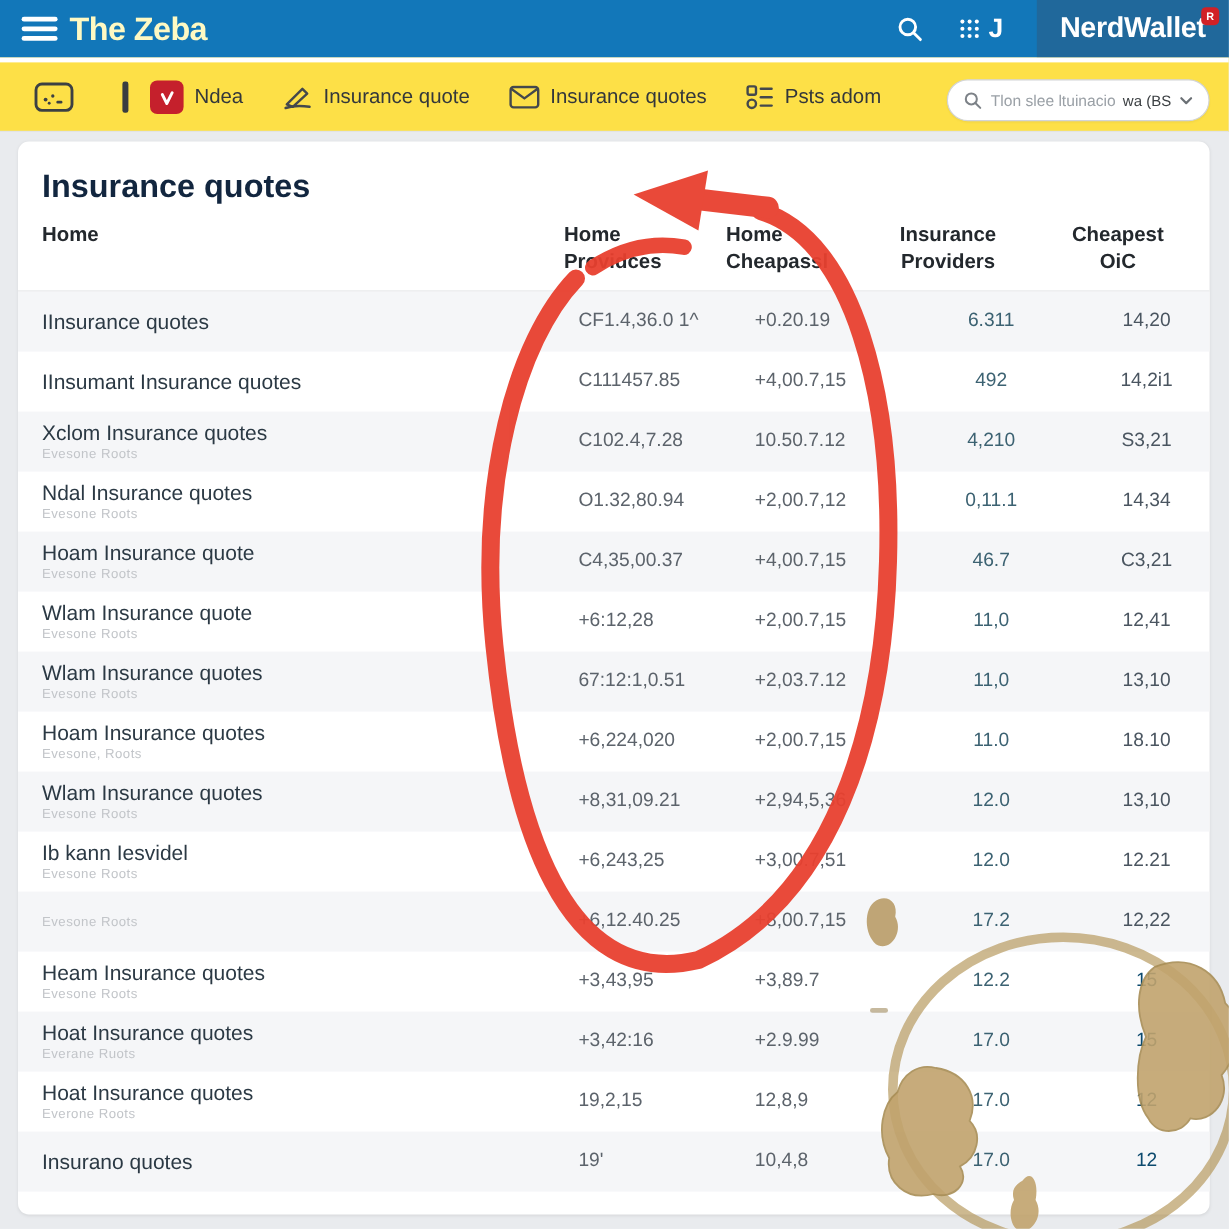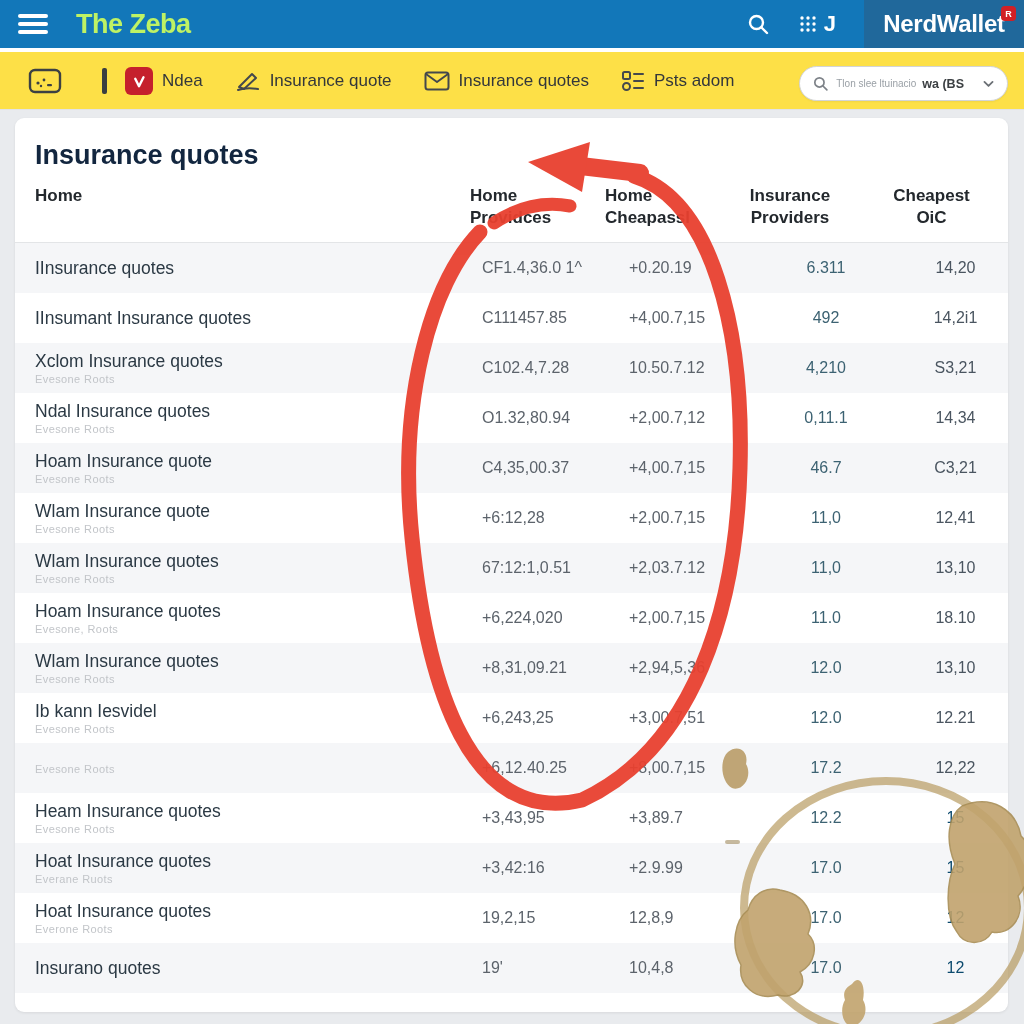--- a/index.html
+++ b/index.html
@@ -3,41 +3,41 @@
 <meta charset="utf-8">
 <style>
   * { margin:0; padding:0; box-sizing:border-box; }
   html,body { width:1024px; height:1024px; overflow:hidden;
     font-family:"Liberation Sans","DejaVu Sans",sans-serif; background:#e9ebee; }
 
   
   .topbar { position:relative; height:48px; background:#1277b9; display:flex; align-items:center; }
   .hamburger { margin-left:18px; width:30px; cursor:pointer; }
   .hamburger span { display:block; height:3.5px; background:#fff; border-radius:2px; margin:4.5px 0; }
-  .brand { margin-left:28px; color:#bef264; font-size:27px; font-weight:700; letter-spacing:-0.5px; }
+  .brand { margin-left:10px; color:#fef9c3; font-size:27px; font-weight:700; letter-spacing:-0.5px; }
   .topbar-right { position:absolute; right:0; top:0; height:48px; display:flex; align-items:center; }
   .tb-icon { margin-right:28px; display:flex; align-items:center; cursor:pointer; }
   .grid-j { display:flex; align-items:center; gap:4px; color:#fff; font-weight:700; font-size:22px; }
   .nw-block { width:160px; height:48px; background:#20689b; display:flex; align-items:center; justify-content:center; position:relative; }
   .nw-text { color:#fff; font-size:24px; font-weight:700; letter-spacing:-0.3px; }
   .nw-badge { position:absolute; top:6px; right:8px; width:15px; height:15px; background:#d12026;
     border-radius:4px; color:#fff; font-size:9px; font-weight:700; display:flex; align-items:center; justify-content:center; }
 
   
   .toolbar { position:relative; height:62px; background:#fde047; border-top:4px solid #fff;
     display:flex; align-items:center; padding-left:28px; border-bottom:1px solid #e2e3e5; }
   .tool-item { display:flex; align-items:center; gap:9px; margin-right:32px; cursor:pointer;
     color:#33373b; font-size:17px; }
   .sep-bar { width:5px; height:26px; background:#3a3d40; border-radius:2px; margin:0 18px 0 8px; }
   .ndea-sq { width:28px; height:28px; border-radius:6px; background:#c5202c; display:flex; align-items:center; justify-content:center; }
   .search-pill { position:absolute; right:16px; top:14px; height:35px; min-width:178px; background:#fff;
     border:1px solid #d2d4d6; border-radius:18px; display:flex; align-items:center; padding:0 12px;
     box-shadow:0 1px 2px rgba(0,0,0,.05); cursor:text; }
-  .search-pill .ph { color:#9aa0a6; font-size:10px; margin:0 6px 0 7px; white-space:nowrap; }
-  .search-pill .bold { color:#3c4043; font-size:12.5px; font-weight:700; white-space:nowrap; margin-right:18px; }
+  .search-pill .ph { color:#9aa0a6; font-size:13px; margin:0 6px 0 7px; white-space:nowrap; }
+  .search-pill .bold { color:#3c4043; font-size:12.5px; font-weight:400; white-space:nowrap; margin-right:6px; }
 
   
   .card { position:absolute; left:15px; top:118px; width:993px; height:894px; background:#fff;
     border-radius:9px; box-shadow:0 1px 3px rgba(0,0,0,.08); overflow:hidden; }
   .page-title { margin:22px 0 14px 20px; font-size:27px; font-weight:700; color:#12263f; }
   .grid-row { display:grid; grid-template-columns:455px 135px 120px 130px 1fr; align-items:center; }
   .thead { align-items:start; padding-bottom:12px; }
   .th { font-size:17px; font-weight:600; color:#23282d; line-height:1.32; }
   .th .l2 { display:block; }
   .th.c1 { padding-left:20px; }

